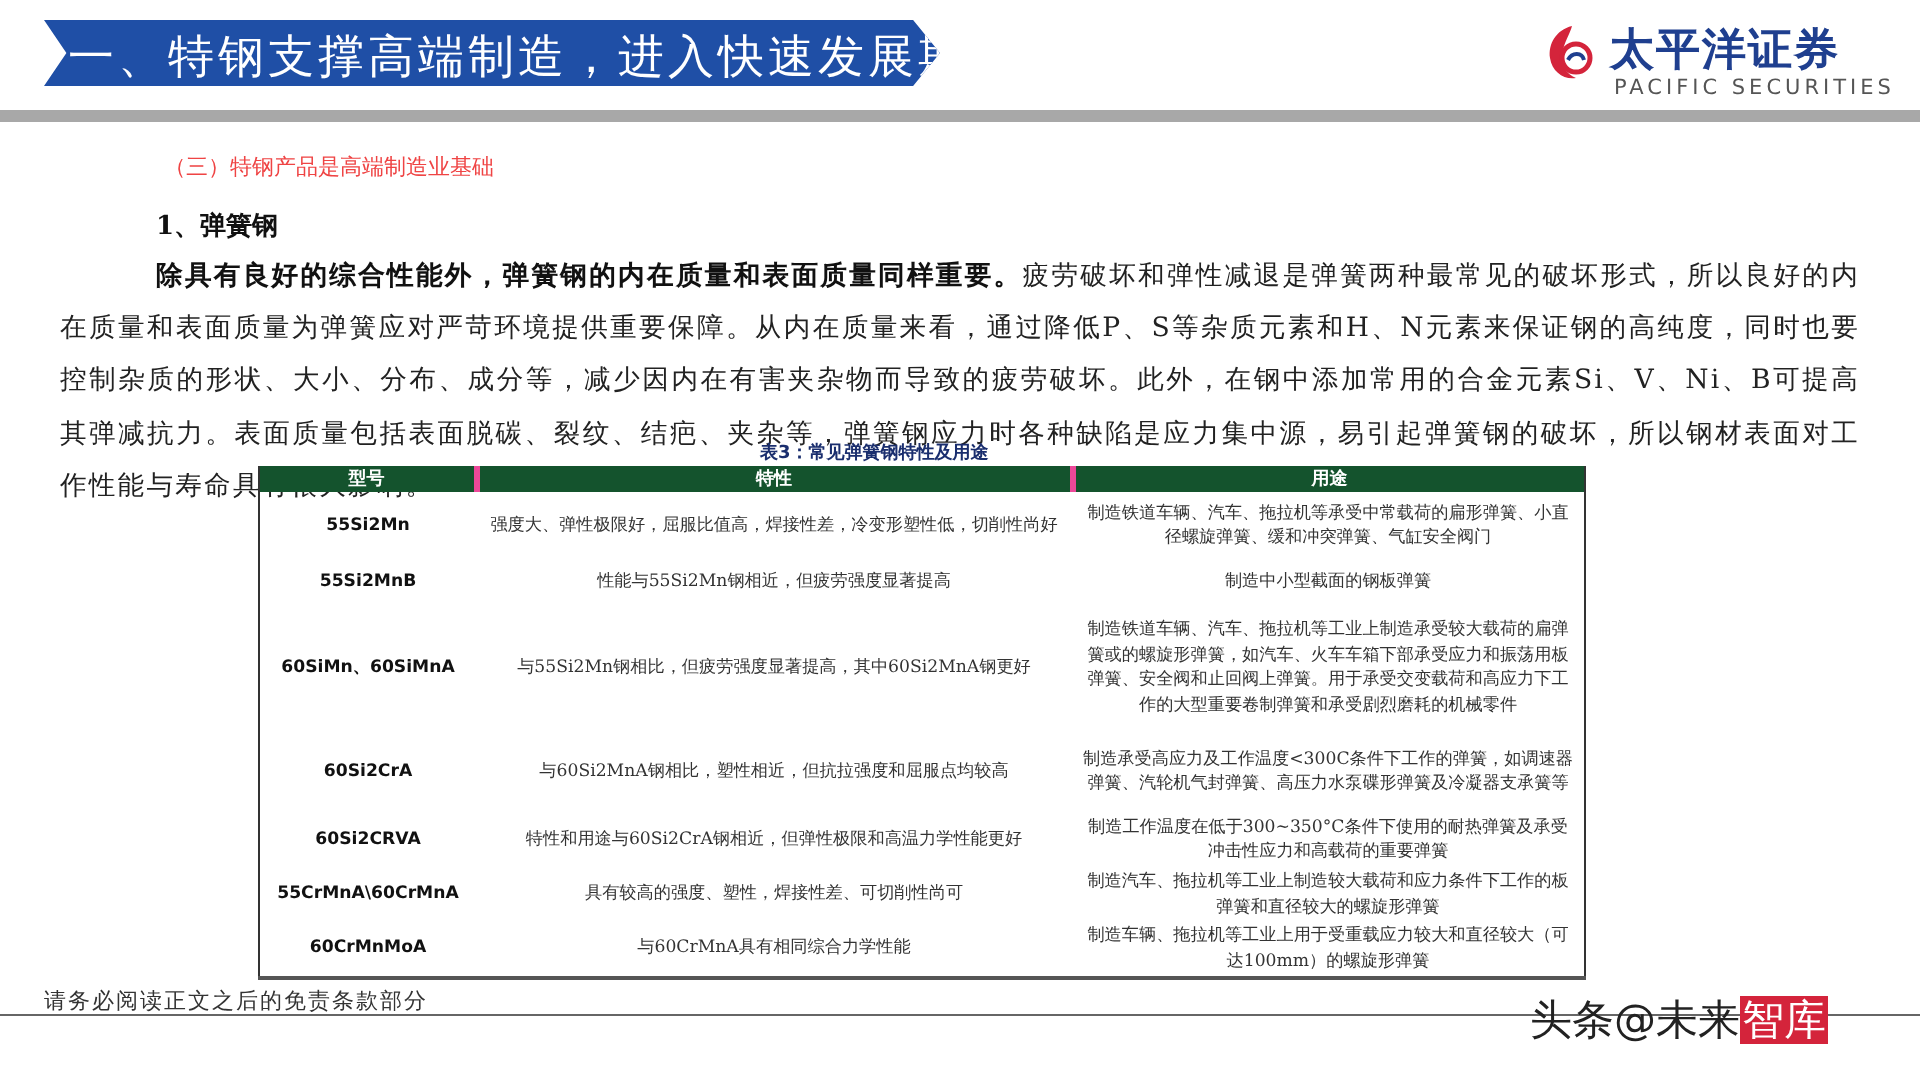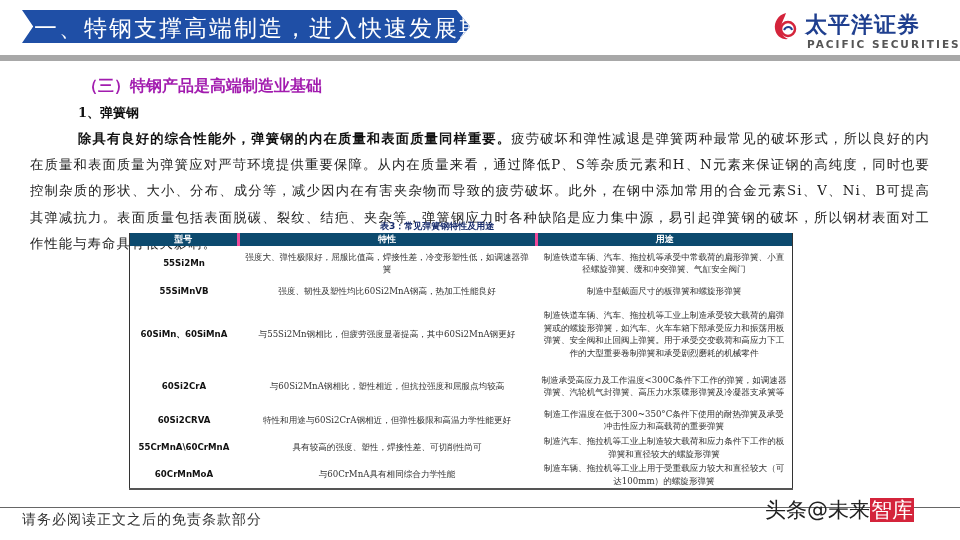--- a/index.html
+++ b/index.html
@@ -8,40 +8,40 @@
   .title-banner { position:absolute; left:22px; top:10px; width:448px; height:33px;
     background:#1f4fa6; clip-path:polygon(0 0, 97% 0, 100% 50%, 97% 100%, 0 100%, 2.5% 50%); }
   .title-banner span { position:absolute; left:12px; top:3px; color:#fff; font-family:"DejaVu Sans", sans-serif;
     font-size:23px; letter-spacing:2px; white-space:nowrap; }
   .header-bar { position:absolute; left:0; top:55px; width:960px; height:6px; background:#a8a8a8; }
   .logo { position:absolute; left:772px; top:8px; width:185px; height:44px; }
   .logo-mark { position:absolute; left:0; top:3px; width:28px; height:30px; }
   .logo-cn { position:absolute; left:33px; top:2px; font-family:"DejaVu Sans", sans-serif; font-weight:bold;
     color:#1f3f8f; font-size:22px; letter-spacing:1px; white-space:nowrap; }
   .logo-en { position:absolute; left:35px; top:30px; font-family:"DejaVu Sans", sans-serif; color:#555;
-    font-size:10.5px; letter-spacing:2px; white-space:nowrap;font-weight:bold; }
-  .sec-heading { position:absolute; left:82px; top:76px; font-size:16px; font-weight:bold; color:#a21caf; }
+    font-size:10.5px; letter-spacing:2px; white-space:nowrap; }
+  .sec-heading { position:absolute; left:82px; top:76px; font-size:11px; font-weight:normal; color:#ef4444; }
   .sub-heading { position:absolute; left:78px; top:104px; font-size:13px; font-weight:bold; color:#111; }
   .body-para { position:absolute; left:30px; top:126px; width:900px; font-size:13.3px; line-height:26.2px;
     text-indent:48px; color:#222; letter-spacing:1.1px; text-align:justify; }
   .body-para b { color:#111; }
   .table-caption { position:absolute; left:380px; top:220px; font-size:9px; font-weight:bold; color:#1a2e6e;
     font-family:"DejaVu Sans", sans-serif;text-align:center; }
   table.spec { position:absolute; left:129px; top:233px; width:664px; border-collapse:collapse;
     border-left:1px solid #333; border-right:1px solid #333; border-bottom:2px solid #555;
     font-size:8.6px; }
-  table.spec th { background:#0c4a6e; color:#fff; height:13px; padding:0; font-size:9px; font-weight:bold;
+  table.spec th { background:#14532d; color:#fff; height:13px; padding:0; font-size:9px; font-weight:bold;
     font-family:"DejaVu Sans", sans-serif; }
   table.spec th + th { border-left:3px solid #ec4899; }
   table.spec td { padding:1px 4px; text-align:center; vertical-align:middle; color:#333; line-height:12.5px; }
   table.spec td.model { font-family:"DejaVu Sans", sans-serif; font-weight:bold; color:#111; font-size:8.6px;
     white-space:nowrap; width:100px; }
   table.spec td.prop { width:290px; }
   .footer-line { position:absolute; left:0; top:507px; width:960px; height:1px; background:#666; }
-  .footer-text { position:absolute; left:22px; top:493px; font-size:14px; color:#333; letter-spacing:1px;margin-top:18px; }
+  .footer-text { position:absolute; left:22px; top:493px; font-size:11px; color:#333; letter-spacing:1px; }
   .watermark { position:absolute; left:765px; top:496px; font-family:"DejaVu Sans", sans-serif; font-size:21px;
     color:#222; white-space:nowrap; }
   .watermark .hl { background:#d4243b; color:#fff; padding:0 1px; }
 </style>
 </head>
 <body>
 
 <div class="title-banner">
   <span>一、特钢支撑高端制造，进入快速发展期</span>
 </div>
@@ -68,27 +68,27 @@
   <thead>
     <tr>
       <th>型号</th>
       <th>特性</th>
       <th>用途</th>
     </tr>
   </thead>
   <tbody>
     <tr style="height:34px">
       <td class="model">55Si2Mn</td>
-      <td class="prop">强度大、弹性极限好，屈服比值高，焊接性差，冷变形塑性低，如调速器弹簧</td>
+      <td class="prop">强度大、弹性极限好，屈服比值高，焊接性差，冷变形塑性低，切削性尚好</td>
       <td>制造铁道车辆、汽车、拖拉机等承受中常载荷的扁形弹簧、小直径螺旋弹簧、缓和冲突弹簧、气缸安全阀门</td>
     </tr>
     <tr style="height:22px">
-      <td class="model">55SiMnVB</td>
-      <td class="prop">强度、韧性及塑性均比60Si2MnA钢高，热加工性能良好</td>
-      <td>制造中型截面尺寸的板弹簧和螺旋形弹簧</td>
+      <td class="model">55Si2MnB</td>
+      <td class="prop">性能与55Si2Mn钢相近，但疲劳强度显著提高</td>
+      <td>制造中小型截面的钢板弹簧</td>
     </tr>
     <tr style="height:64px">
       <td class="model">60SiMn、60SiMnA</td>
       <td class="prop">与55Si2Mn钢相比，但疲劳强度显著提高，其中60Si2MnA钢更好</td>
       <td>制造铁道车辆、汽车、拖拉机等工业上制造承受较大载荷的扁弹簧或的螺旋形弹簧，如汽车、火车车箱下部承受应力和振荡用板弹簧、安全阀和止回阀上弹簧。用于承受交变载荷和高应力下工作的大型重要卷制弹簧和承受剧烈磨耗的机械零件</td>
     </tr>
     <tr style="height:40px">
       <td class="model">60Si2CrA</td>
       <td class="prop">与60Si2MnA钢相比，塑性相近，但抗拉强度和屈服点均较高</td>
       <td>制造承受高应力及工作温度&lt;300C条件下工作的弹簧，如调速器弹簧、汽轮机气封弹簧、高压力水泵碟形弹簧及冷凝器支承簧等</td>

